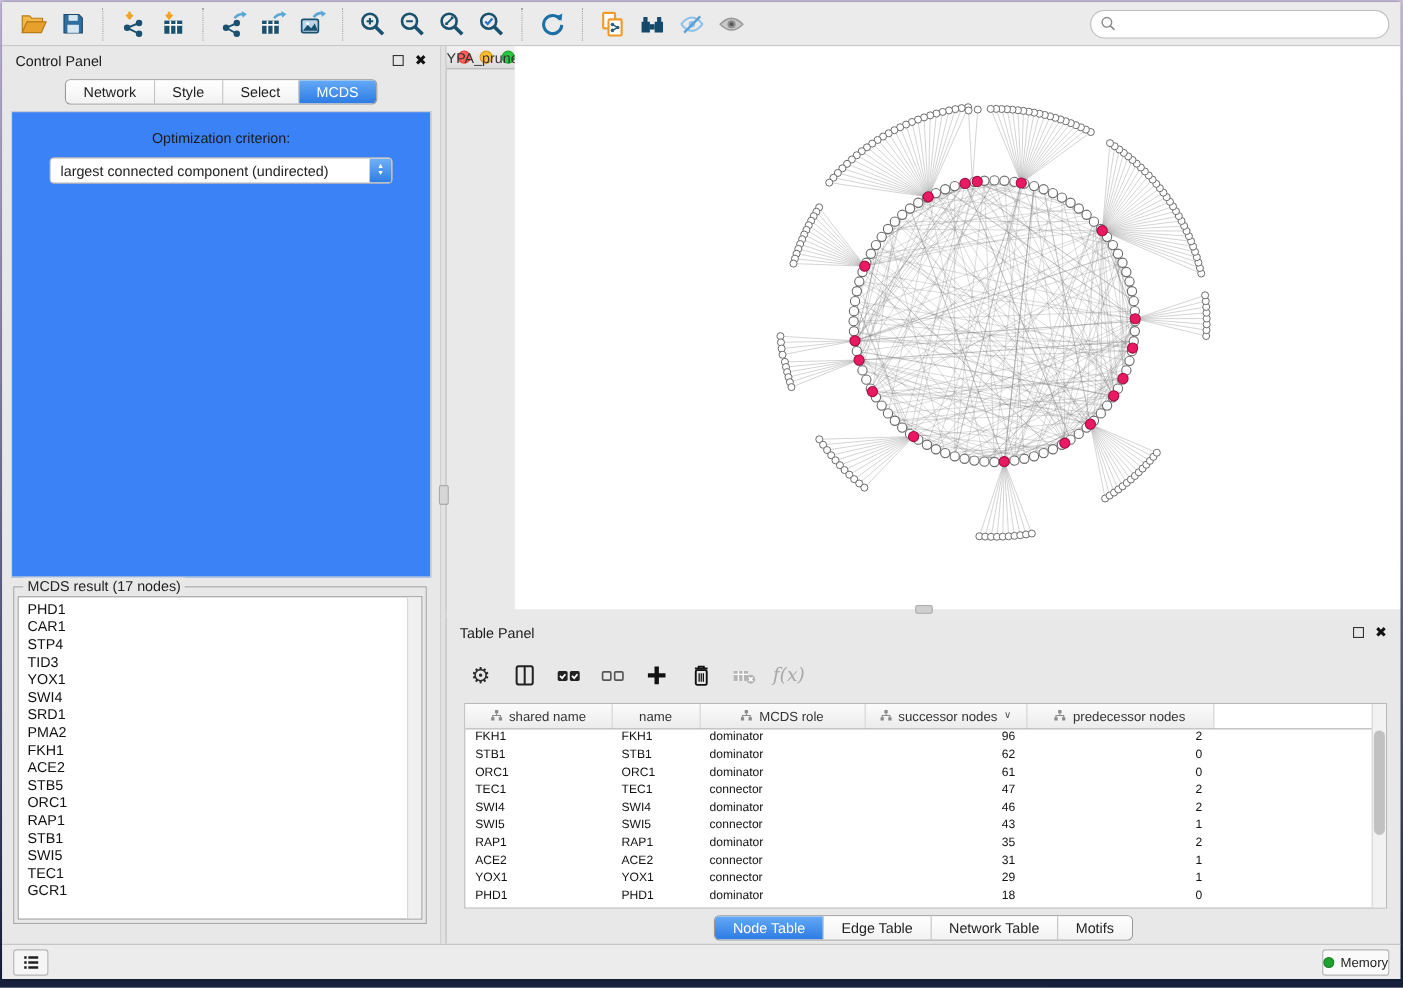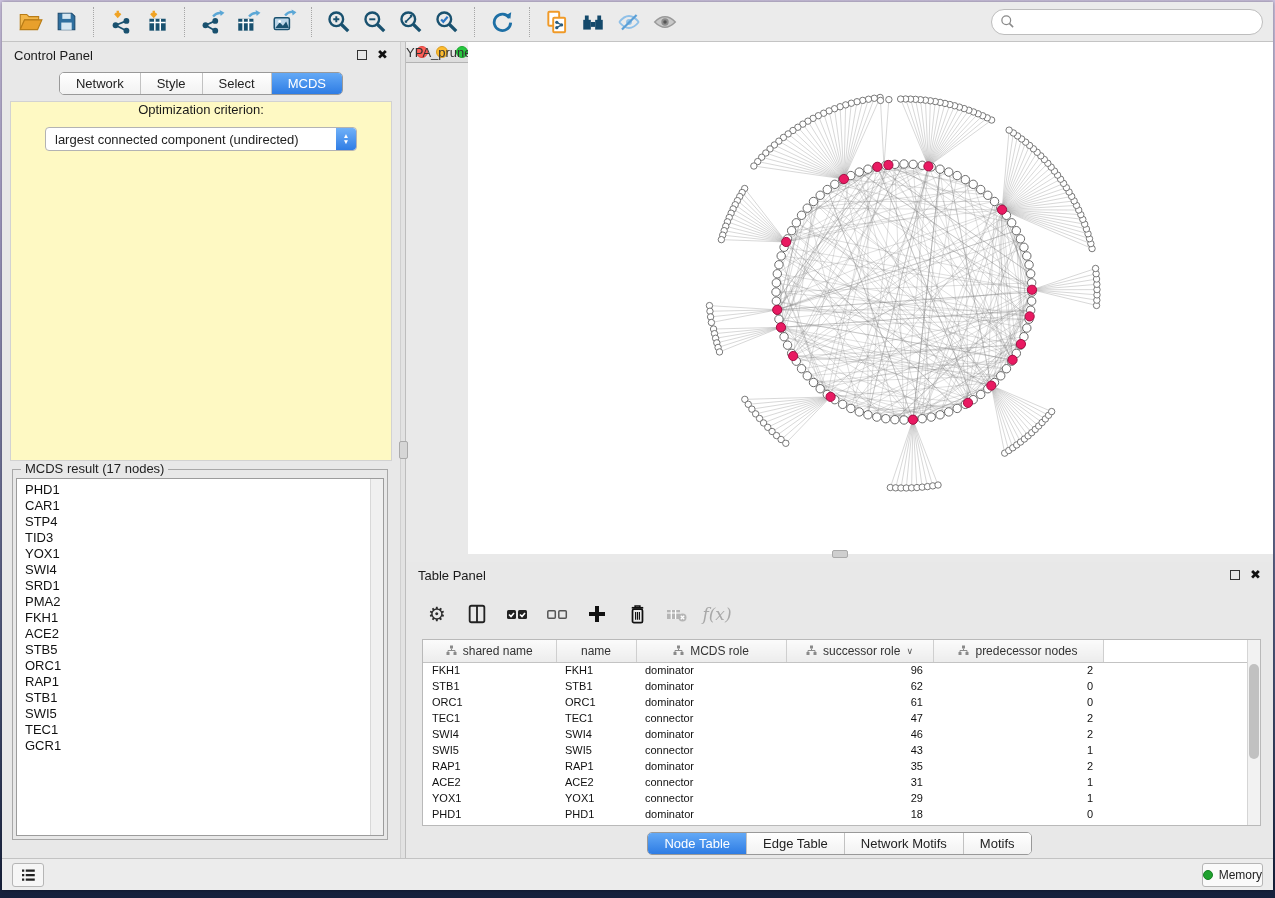--- a/index.html
+++ b/index.html
@@ -35,21 +35,21 @@
   .panel-title { font-size:13px; color:#1a1a1a; }
   .panel-icons { margin-left:auto; display:flex; align-items:center; gap:10px; }
   .float-ico { width:10px; height:10px; border:1.6px solid #333; display:inline-block; }
   .close-ico { font-size:13px; font-weight:bold; color:#111; line-height:10px; }
   .seg-row { display:flex; justify-content:center; padding:4px 0 6px; }
   .seg { display:inline-flex; border:1px solid #999; border-radius:5px; overflow:hidden; background:#fff; }
   .seg-btn { padding:3px 16px; font-size:13px; color:#222; background:linear-gradient(#fff,#f2f2f2);
     border-left:1px solid #c2c2c2; cursor:default; }
   .seg-btn:first-child { border-left:none; }
   .seg-btn.active { background:linear-gradient(#63a9f6,#2e7ce4); color:#fff; }
-  .subpanel { margin:0 8px; height:360px; background:#fef9c3; border:1px solid #d2d2d2; text-align:center; }
+  .subpanel { margin:0 8px; height:424px; background:#3b82f6; border:1px solid #d2d2d2; text-align:center; padding-top:16px; }
   .opt-label { font-size:13px; color:#1a1a1a; margin-bottom:10px; }
   .select { width:312px; height:24px; margin:0 auto; background:#fff; border:1px solid #b3b3b3; border-radius:4px;
     display:flex; align-items:stretch; overflow:hidden; }
   .select .val { flex:1; display:flex; align-items:center; padding:0 9px; font-size:13px; white-space:nowrap; }
   .select .step { width:20px; background:linear-gradient(#70b1f8,#2f7de5); color:#fff;
     display:flex; flex-direction:column; align-items:center; justify-content:center; font-size:6.5px; line-height:6.5px; border-radius:0 3px 3px 0;}
   .btn-row { margin-top:12px; display:flex; justify-content:center; gap:14px; }
   .btn { height:25px; padding:0 16px; font-size:13px; color:#1a1a1a; background:linear-gradient(#fff,#efefef);
     border:1px solid #ababab; border-radius:4px; font-family:"Liberation Sans",sans-serif; }
   .btn.focused { box-shadow:0 0 0 3px rgba(110,165,240,.6); border-color:#7aa8e8; }
@@ -1101,21 +1101,21 @@
                     </span>
                   </th>
                   <th>
                     <span class="hwrap">
                       <svg class="hicon" width="11" height="11" viewBox="0 0 11 11">
                         <rect x="4" y="0.5" width="3" height="3" fill="#8a8a8a"></rect>
                         <rect x="0.5" y="7" width="3" height="3" fill="#8a8a8a"></rect>
                         <rect x="7.5" y="7" width="3" height="3" fill="#8a8a8a"></rect>
                         <path d="M5.5 3.5V5.5M2 7V5.5h7V7" stroke="#8a8a8a" fill="none"></path>
                       </svg>
-                      <span>successor role</span>
+                      <span>successor nodes</span>
                       <span class="sortch">∨</span>
                     </span>
                   </th>
                   <th>
                     <span class="hwrap">
                       <svg class="hicon" width="11" height="11" viewBox="0 0 11 11">
                         <rect x="4" y="0.5" width="3" height="3" fill="#8a8a8a"></rect>
                         <rect x="0.5" y="7" width="3" height="3" fill="#8a8a8a"></rect>
                         <rect x="7.5" y="7" width="3" height="3" fill="#8a8a8a"></rect>
                         <path d="M5.5 3.5V5.5M2 7V5.5h7V7" stroke="#8a8a8a" fill="none"></path>
@@ -1210,21 +1210,21 @@
               </tbody>
           </table>
           <div class="tvtrack">
               <div class="tvthumb"></div>
             </div>
         </div>
         <div class="ttabs-row">
           <div class="seg">
               <div class="seg-btn active">Node Table</div>
               <div class="seg-btn">Edge Table</div>
-              <div class="seg-btn">Network Motifs</div>
+              <div class="seg-btn">Network Table</div>
               <div class="seg-btn">Motifs</div>
             </div>
         </div>
       </div>
     </div>
   </div>
 
   <div class="statusbar">
     <div class="listbtn">
       <svg width="18" height="18" viewBox="0 0 24 24">

